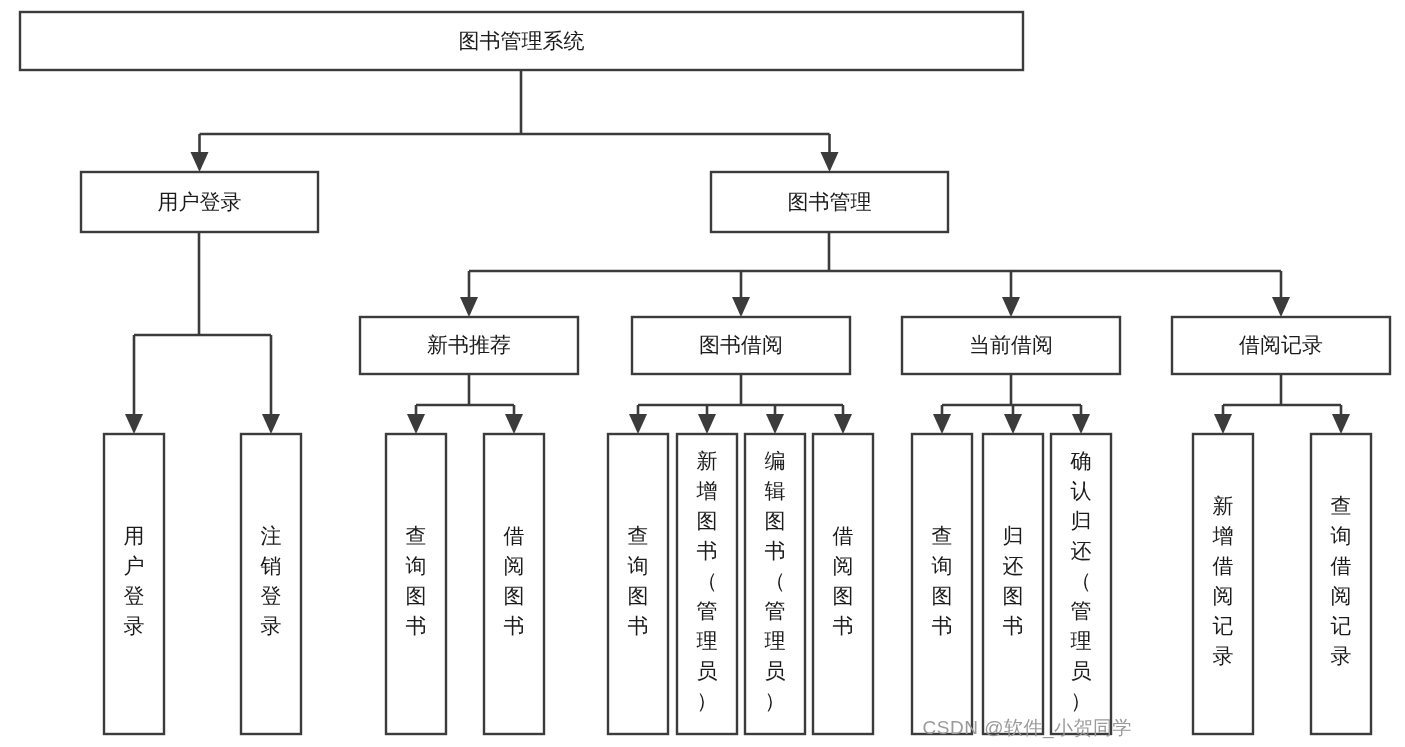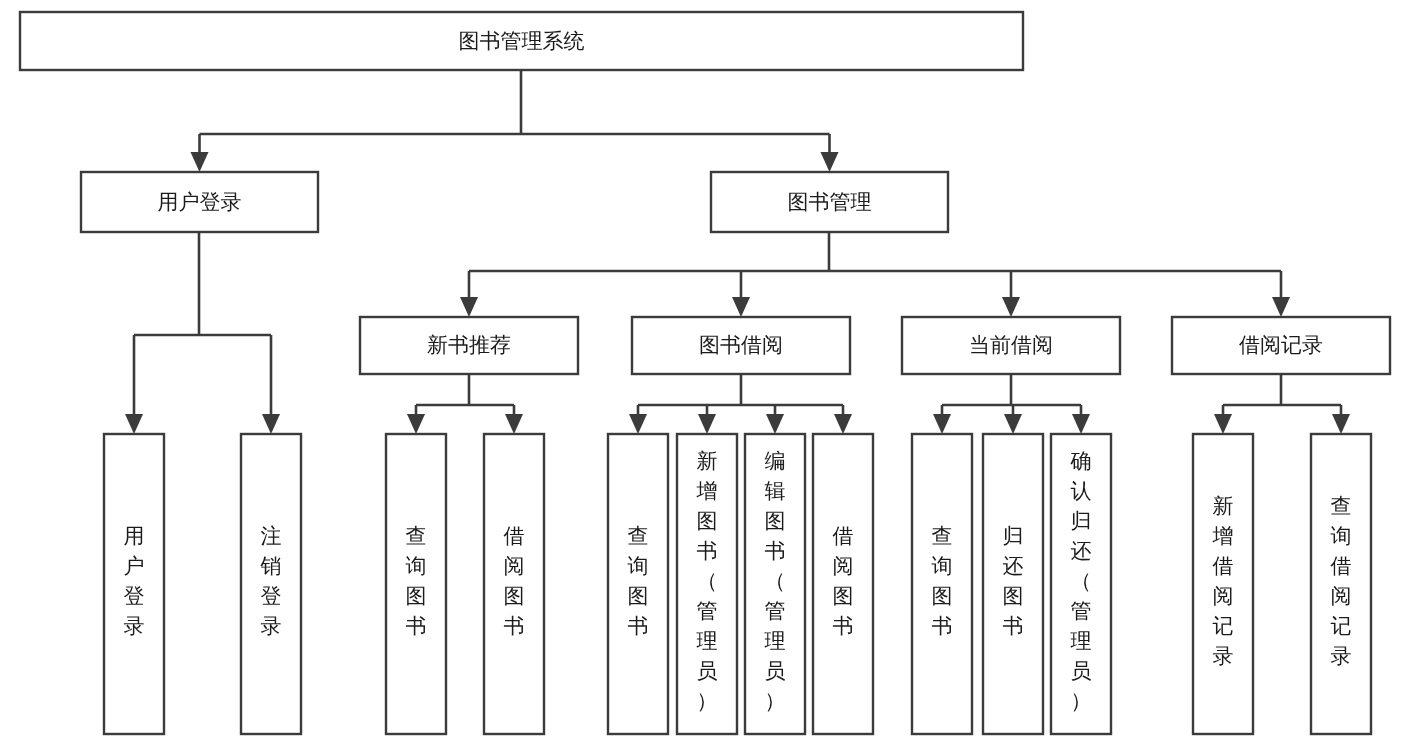--- a/index.html
+++ b/index.html
@@ -216,13 +216,14 @@
         <g>
           <rect x="1193" y="434" width="60" height="300" class="node-box"></rect>
           <text x="1223" class="node-label-vertical"><tspan x="1223" y="513">新</tspan><tspan x="1223" y="543">增</tspan><tspan x="1223" y="573">借</tspan><tspan x="1223" y="603">阅</tspan><tspan x="1223" y="633">记</tspan><tspan x="1223" y="663">录</tspan></text>
         </g>
         <g>
           <rect x="1311" y="434" width="60" height="300" class="node-box"></rect>
           <text x="1341" class="node-label-vertical"><tspan x="1341" y="513">查</tspan><tspan x="1341" y="543">询</tspan><tspan x="1341" y="573">借</tspan><tspan x="1341" y="603">阅</tspan><tspan x="1341" y="633">记</tspan><tspan x="1341" y="663">录</tspan></text>
         </g>
       </g>
   </svg>
+  <div class="watermark">CSDN @软件_小贺同学</div>
 </div>
 
 </body></html>

